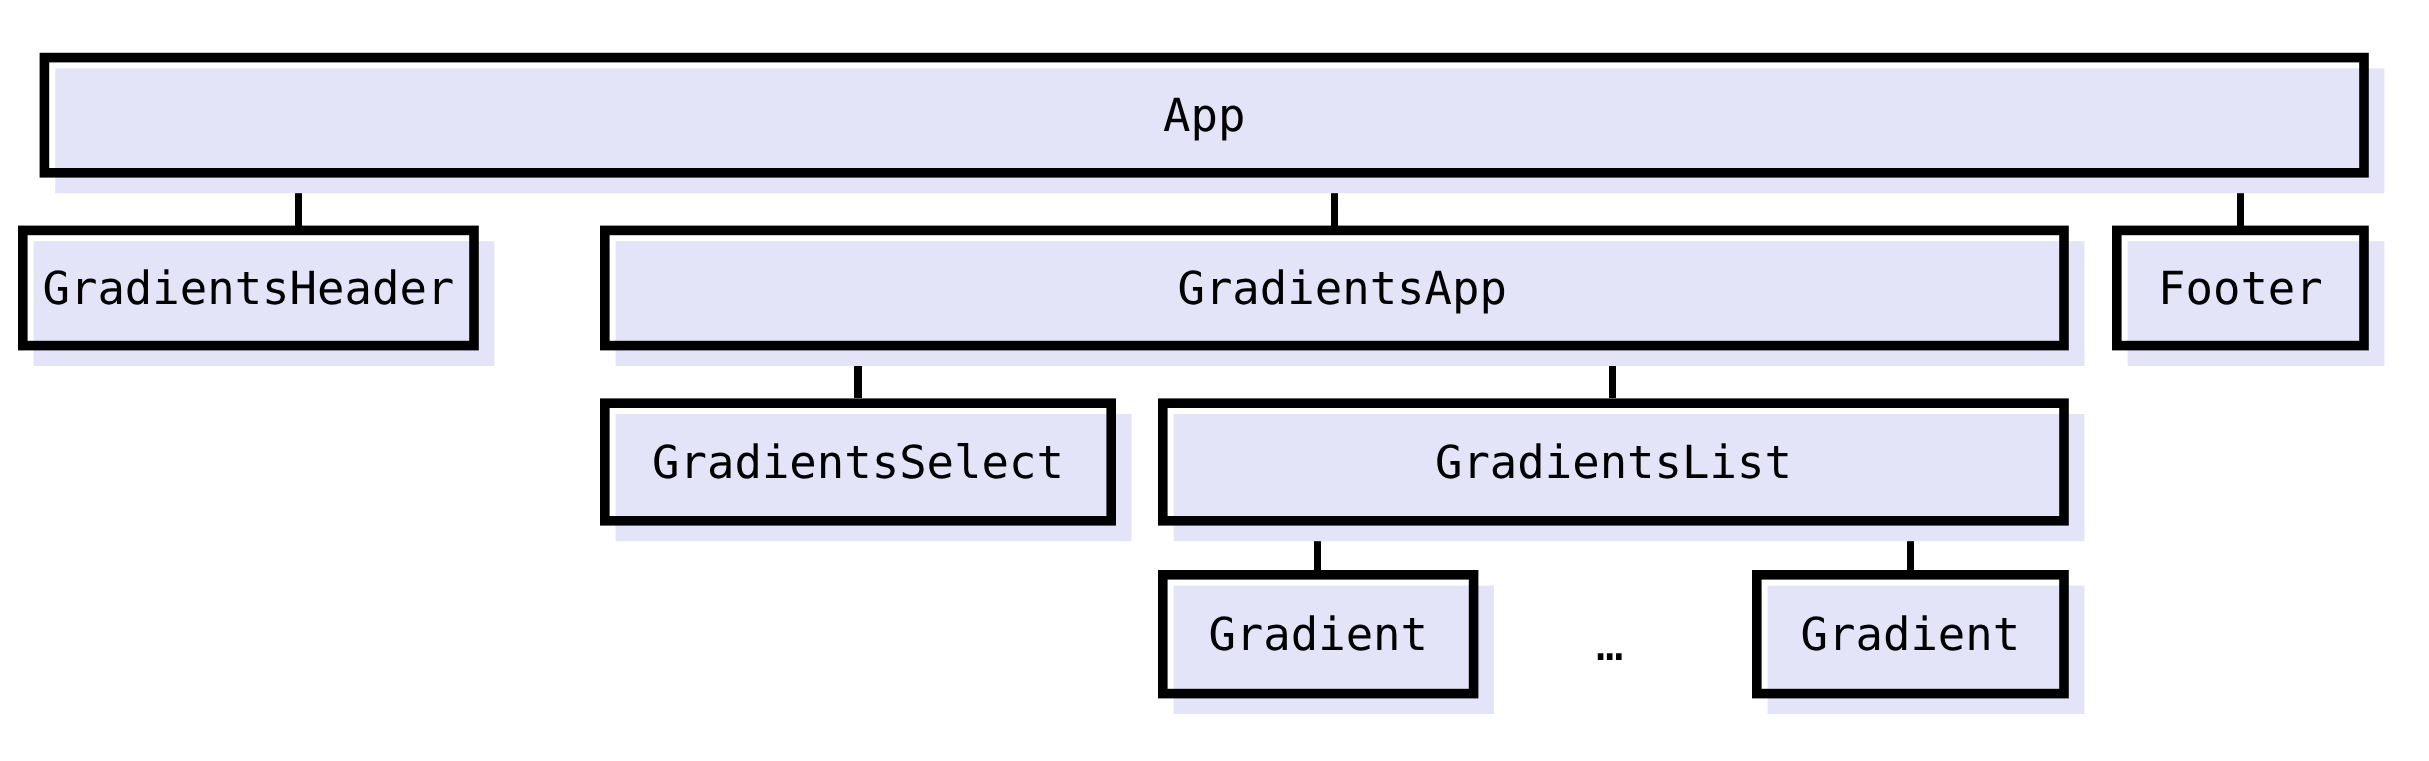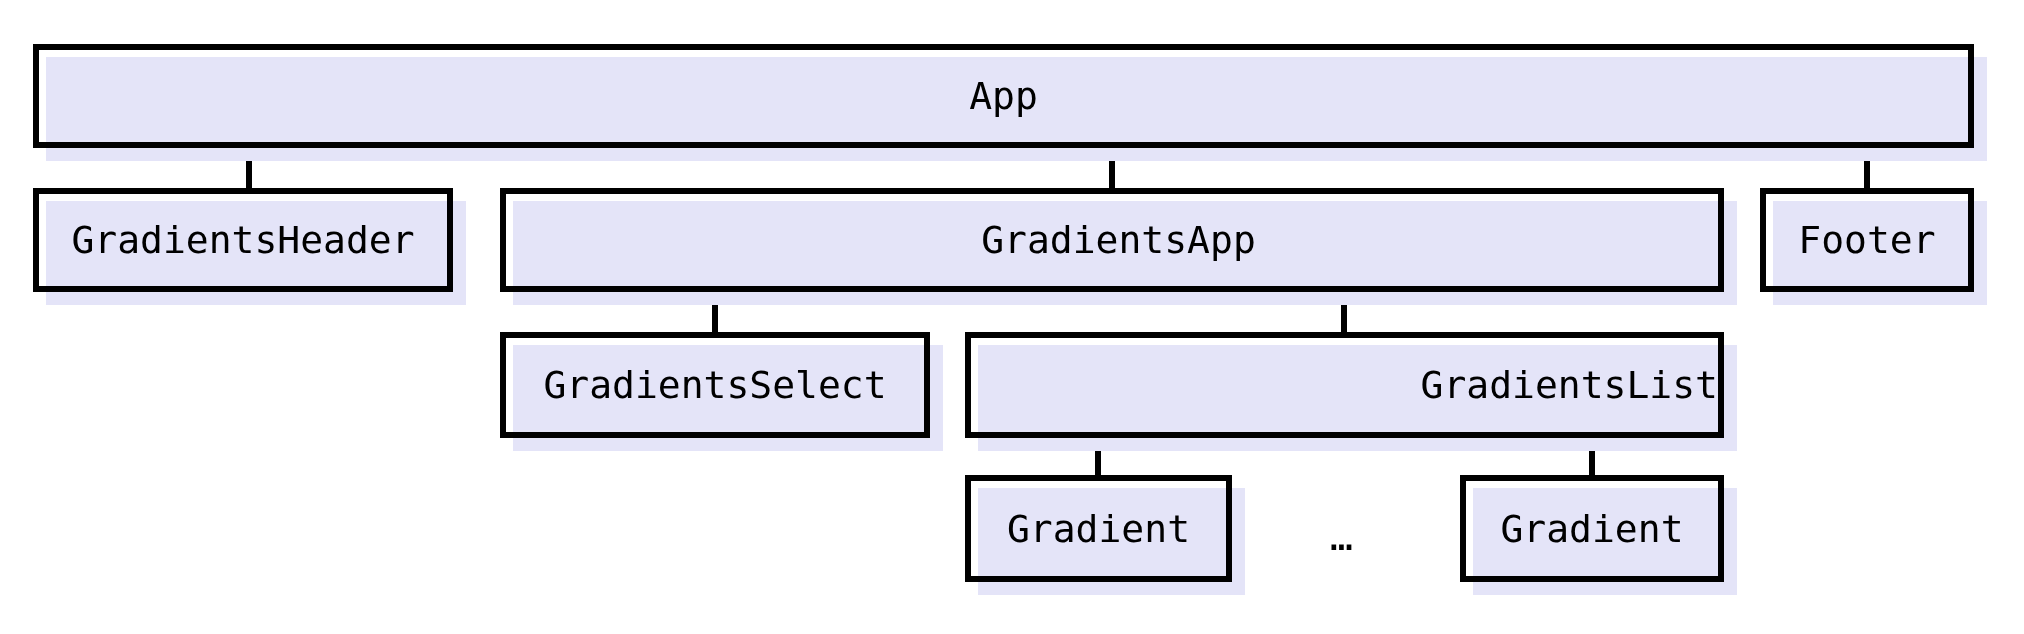--- a/index.html
+++ b/index.html
@@ -42,21 +42,21 @@
     bottom: -13px;
     background: #e4e4f8;
   }
   
   .node .frame {
     position: absolute;
     left: 0; top: 0;
     width: 100%;
     height: 100%;
     box-sizing: border-box;
-    border: 6px solid #737373;
+    border: 8px solid #737373;
     background: transparent;
     display: flex;
     align-items: center;
     justify-content: center;
   }
   .node .label {
     position: relative;
     z-index: 3;
     color: #000000;
     font-family: "DejaVu Sans Mono", "Liberation Mono", monospace;
@@ -107,21 +107,21 @@
       </g>
     </svg>
 
   <div id="node-layer">
       <div class="node" style="left: 33px; top: 44px; width: 1941px; height: 104px;">
         <div class="plate" style="background: rgb(228, 228, 248);"></div>
         <div class="frame" style="border-color: rgb(0, 0, 0);">
           <span class="label" style="color: rgb(0, 0, 0);">App</span>
         </div>
       </div>
-      <div class="node" style="left: 33px; top: 188px; width: 420px; height: 104px; text-decoration: underline;">
+      <div class="node" style="left: 15px; top: 188px; width: 384px; height: 104px; text-decoration: underline;">
         <div class="plate" style="background: rgb(228, 228, 248);"></div>
         <div class="frame" style="border-color: rgb(0, 0, 0);">
           <span class="label" style="color: rgb(0, 0, 0);">GradientsHeader</span>
         </div>
       </div>
       <div class="node" style="left: 500px; top: 188px; width: 1224px; height: 104px;">
         <div class="plate" style="background: rgb(228, 228, 248);"></div>
         <div class="frame" style="border-color: rgb(0, 0, 0); padding-left: 13px;">
           <span class="label" style="color: rgb(0, 0, 0);">GradientsApp</span>
         </div>
@@ -133,21 +133,21 @@
         </div>
       </div>
       <div class="node" style="left: 500px; top: 332px; width: 430px; height: 106px;">
         <div class="plate" style="background: rgb(228, 228, 248);"></div>
         <div class="frame" style="border-color: rgb(0, 0, 0); align-items: center;">
           <span class="label" style="color: rgb(0, 0, 0);">GradientsSelect</span>
         </div>
       </div>
       <div class="node" style="left: 965px; top: 332px; width: 759px; height: 106px;">
         <div class="plate" style="background: rgb(228, 228, 248);"></div>
-        <div class="frame" style="border-color: rgb(0, 0, 0); justify-content: flex-end;">
+        <div class="frame" style="border-color: rgb(0, 0, 0);">
           <span class="label" style="color: rgb(0, 0, 0);">GradientsList</span>
         </div>
       </div>
       <div class="node" style="left: 965px; top: 475px; width: 267px; height: 107px;">
         <div class="plate" style="background: rgb(228, 228, 248);"></div>
         <div class="frame" style="border-color: rgb(0, 0, 0);">
           <span class="label" style="color: rgb(0, 0, 0);">Gradient</span>
         </div>
       </div>
       <div class="node" style="left: 1460px; top: 475px; width: 264px; height: 107px;">

